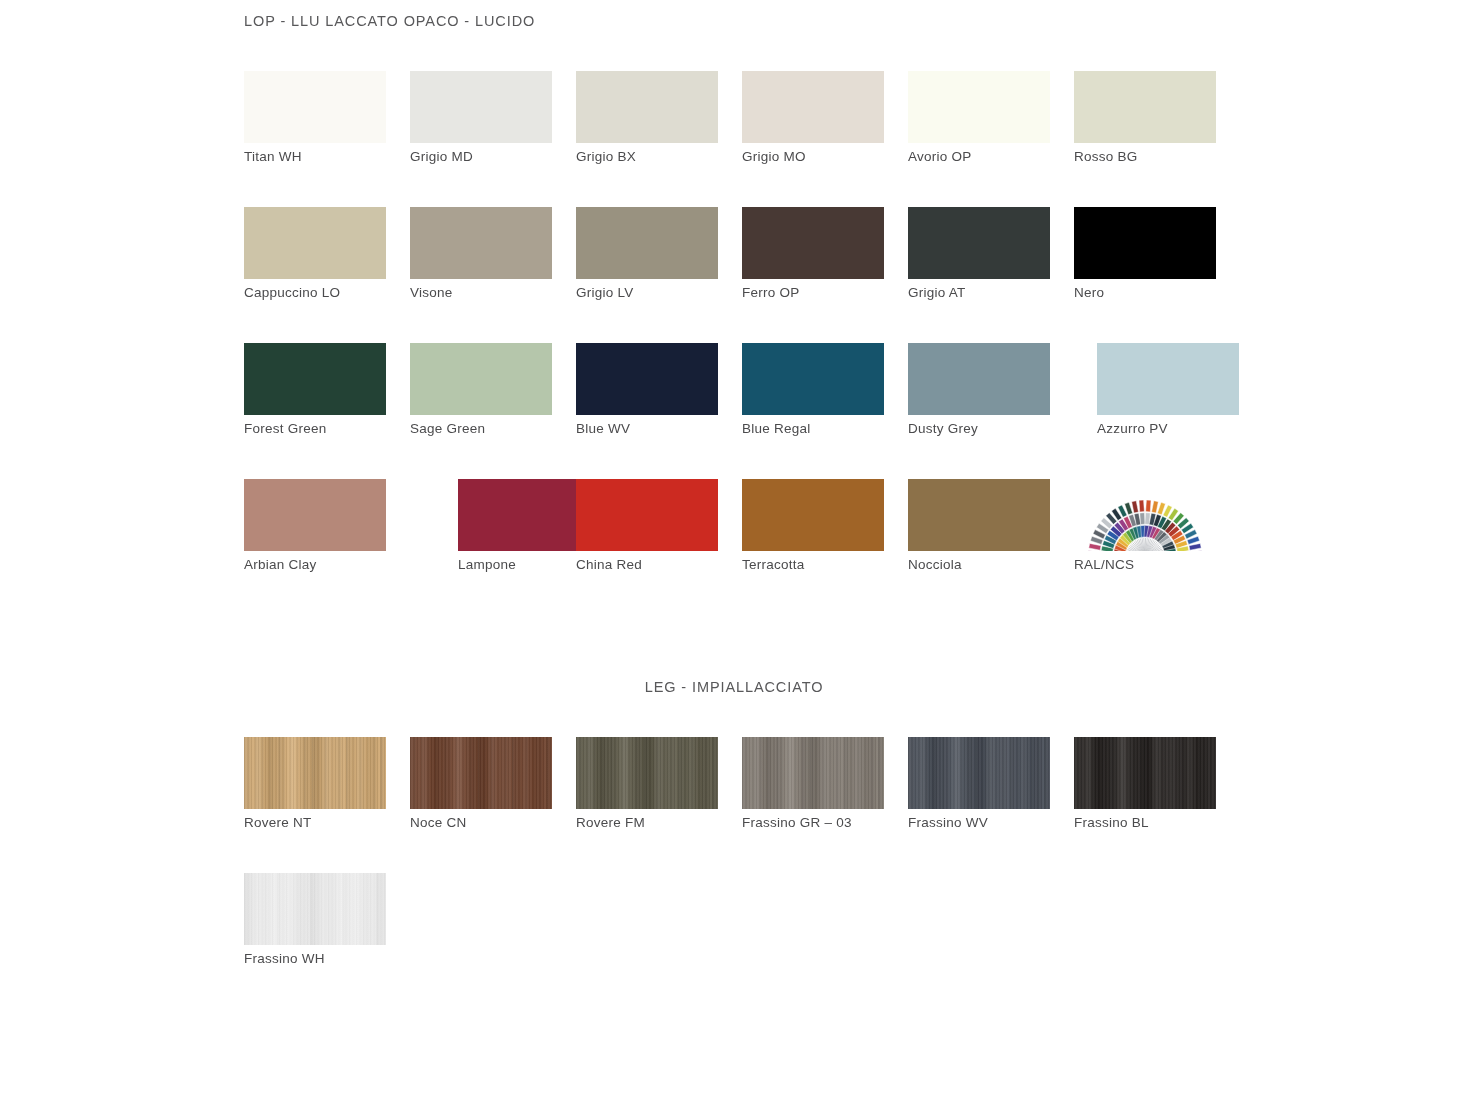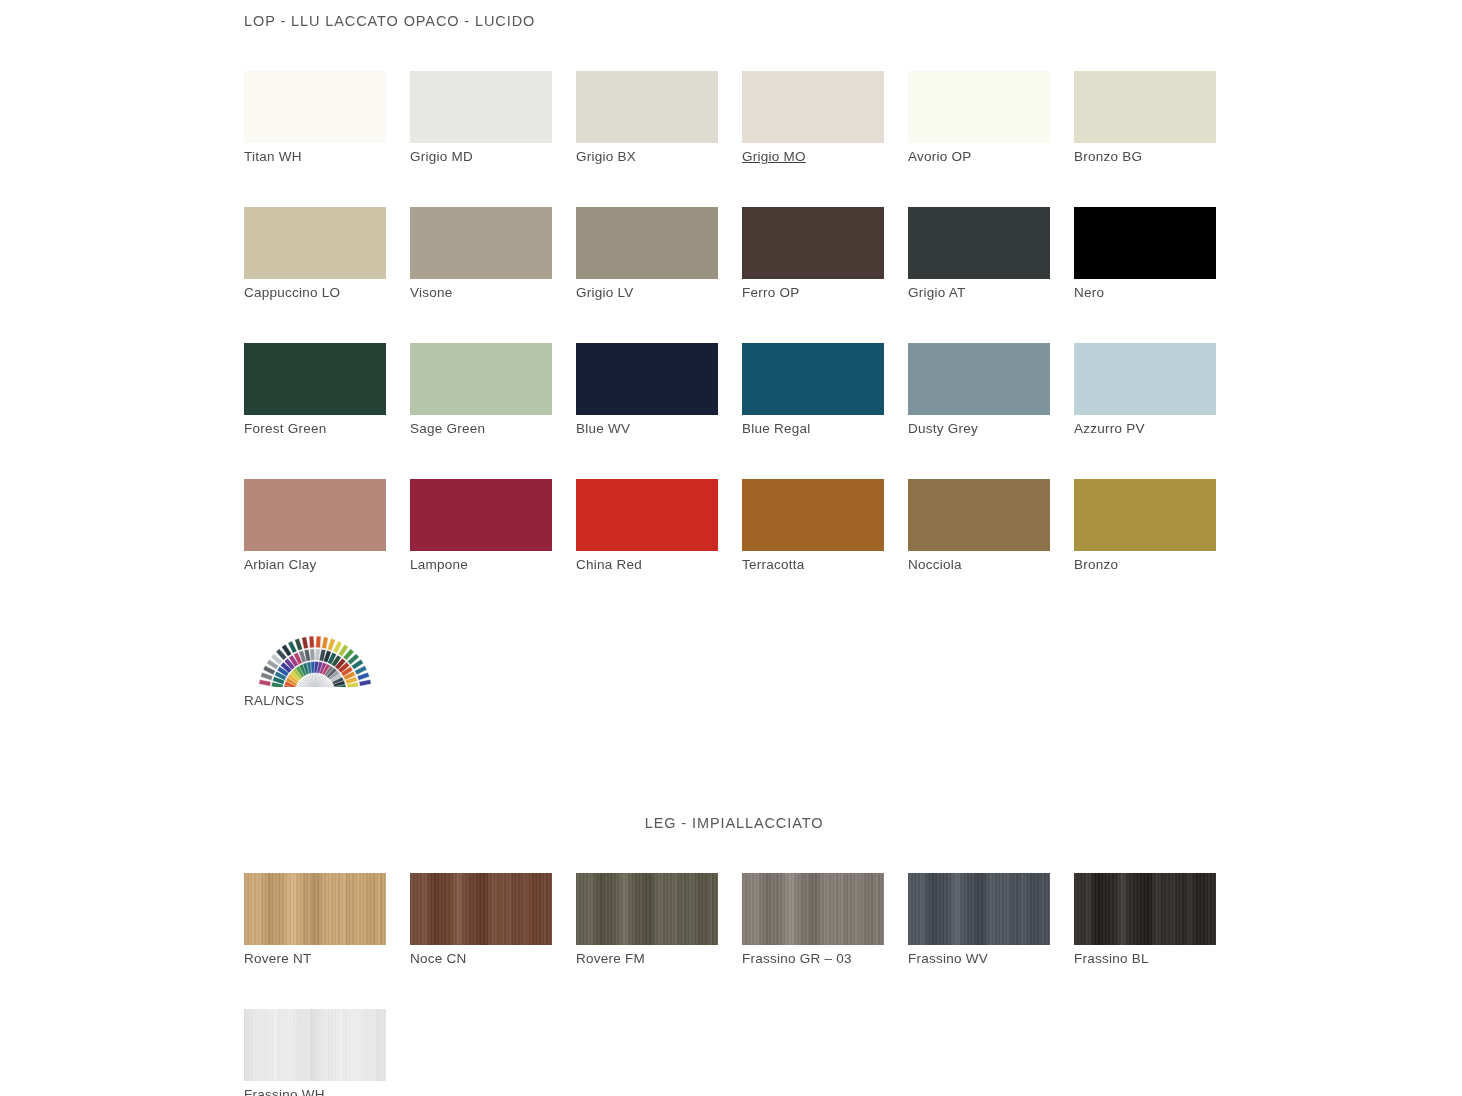--- a/index.html
+++ b/index.html
@@ -177,31 +177,31 @@
             <div class="swatch-label">Titan WH</div>
           </div>
           <div class="swatch-cell" style="margin-bottom: 42px;">
             <div class="swatch" style="background-color: rgb(231, 231, 227);"></div>
             <div class="swatch-label">Grigio MD</div>
           </div>
           <div class="swatch-cell" style="margin-bottom: 22px;">
             <div class="swatch" style="background-color: rgb(222, 220, 209);"></div>
             <div class="swatch-label">Grigio BX</div>
           </div>
-          <div class="swatch-cell" style="margin-bottom: 42px; text-decoration: underline;">
+          <div class="swatch-cell" style="margin-bottom: 42px;">
             <div class="swatch" style="background-color: rgb(228, 221, 212);"></div>
             <div class="swatch-label">Grigio MO</div>
           </div>
           <div class="swatch-cell" style="">
             <div class="swatch" style="background-color: rgb(250, 251, 240);"></div>
             <div class="swatch-label">Avorio OP</div>
           </div>
           <div class="swatch-cell" style="margin-bottom: 42px;">
             <div class="swatch" style="background-color: rgb(223, 223, 204);"></div>
-            <div class="swatch-label">Bronzo BG</div>
+            <div class="swatch-label">Rosso BG</div>
           </div>
           <div class="swatch-cell" style="margin-bottom: 42px;">
             <div class="swatch" style="background-color: rgb(205, 196, 168);"></div>
             <div class="swatch-label">Cappuccino LO</div>
           </div>
           <div class="swatch-cell" style="margin-bottom: 42px;">
             <div class="swatch" style="background-color: rgb(170, 161, 145);"></div>
             <div class="swatch-label">Visone</div>
           </div>
           <div class="swatch-cell" style="margin-bottom: 42px;">
@@ -233,47 +233,43 @@
             <div class="swatch-label">Blue WV</div>
           </div>
           <div class="swatch-cell" style="margin-bottom: 42px;">
             <div class="swatch" style="background-color: rgb(21, 83, 107);"></div>
             <div class="swatch-label">Blue Regal</div>
           </div>
           <div class="swatch-cell" style="margin-bottom: 42px;">
             <div class="swatch" style="background-color: rgb(125, 148, 157);"></div>
             <div class="swatch-label">Dusty Grey</div>
           </div>
-          <div class="swatch-cell" style="margin-bottom: 42px;">
+          <div class="swatch-cell" style="margin-bottom: 42px; margin-left: 23px;">
             <div class="swatch" style="background-color: rgb(188, 210, 216);"></div>
             <div class="swatch-label">Azzurro PV</div>
           </div>
           <div class="swatch-cell" style="margin-bottom: 42px;">
             <div class="swatch" style="background-color: rgb(181, 136, 121);"></div>
             <div class="swatch-label">Arbian Clay</div>
           </div>
-          <div class="swatch-cell" style="margin-bottom: 42px;">
+          <div class="swatch-cell" style="margin-bottom: 42px; margin-left: 48px;">
             <div class="swatch" style="background-color: rgb(147, 35, 58);"></div>
             <div class="swatch-label">Lampone</div>
           </div>
           <div class="swatch-cell" style="margin-bottom: 42px;">
             <div class="swatch" style="background-color: rgb(204, 42, 33);"></div>
             <div class="swatch-label">China Red</div>
           </div>
           <div class="swatch-cell" style="margin-bottom: 42px;">
             <div class="swatch" style="background-color: rgb(160, 100, 39);"></div>
             <div class="swatch-label">Terracotta</div>
           </div>
           <div class="swatch-cell" style="margin-bottom: 42px;">
             <div class="swatch" style="background-color: rgb(140, 113, 73);"></div>
             <div class="swatch-label">Nocciola</div>
-          </div>
-          <div class="swatch-cell" style="margin-bottom: 42px;">
-            <div class="swatch" style="background-color: rgb(169, 146, 64);"></div>
-            <div class="swatch-label">Bronzo</div>
           </div>
           <div class="swatch-cell" style="margin-bottom: 42px;">
             <div class="fandeck">
               <svg width="142" height="72" viewBox="0 0 142 72" aria-hidden="true">
                 <rect width="142" height="72" fill="#ffffff"></rect>
                 <g transform="translate(71,78) rotate(-86)">
                   <rect x="-2.3" y="-31.566666666666666" width="4.6" height="11.566666666666666" fill="#8c2f2a" stroke="#ffffff" stroke-width="0.45"></rect>
                   <rect x="-2.3" y="-44.233333333333334" width="4.6" height="11.566666666666666" fill="#4d9b45" stroke="#ffffff" stroke-width="0.45"></rect>
                   <rect x="-2.3" y="-56.89999999999999" width="4.6" height="11.566666666666666" fill="#9a3f86" stroke="#ffffff" stroke-width="0.45"></rect>
                 </g>

